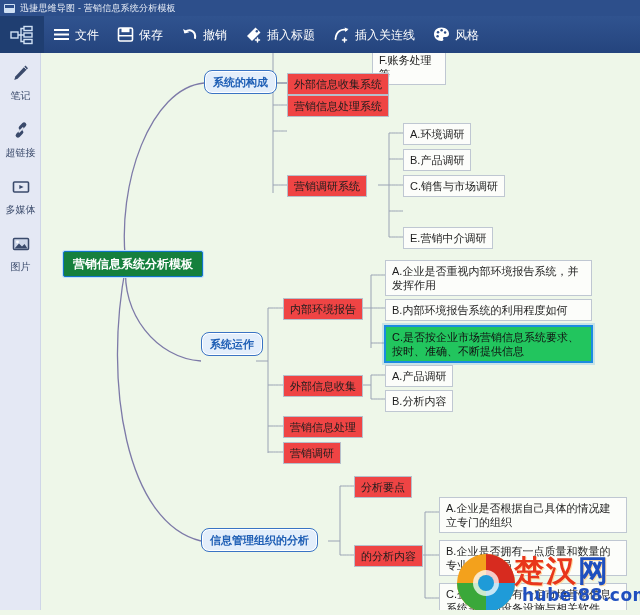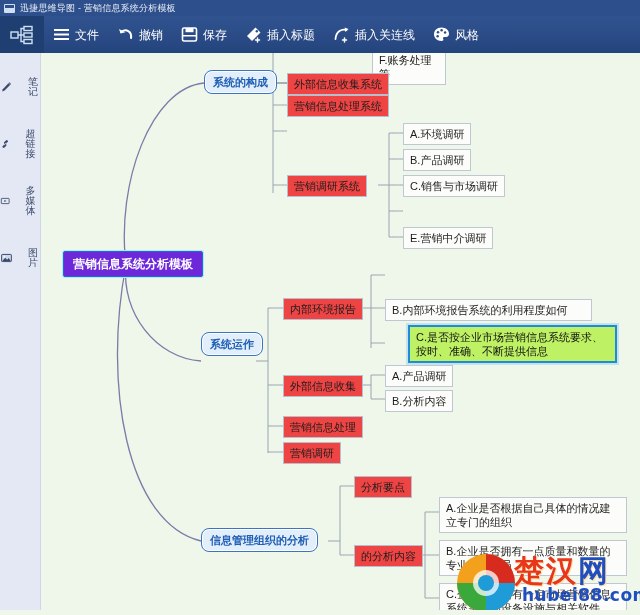--- a/index.html
+++ b/index.html
@@ -45,22 +45,22 @@
   .tbtn .ic{width:17px;height:17px;flex:0 0 auto;display:block;}
   .tbtn .lb{line-height:1;}
 
   
   .rail{
     position:absolute;left:0;top:53px;width:41px;height:562px;
     background:#e4e8f4;border-right:1px solid #cfd6e8;box-sizing:border-box;
     padding-top:10px;
   }
   .rail-item{
-    width:41px;height:47px;display:flex;flex-direction:row;
-    align-items:center;justify-content:center;gap:15px;margin-bottom:10px;
+    width:41px;height:47px;display:flex;flex-direction:column;
+    align-items:center;justify-content:flex-start;gap:8px;margin-bottom:10px;
     cursor:default;
   }
   .rail-item .ic{width:20px;height:20px;display:block;}
   .rail-item .lb{font-size:10px;color:#3a4a6b;line-height:1;}
 
   
   .canvas{
     position:absolute;left:41px;top:53px;width:599px;height:562px;
     background:#eef7e9;overflow:hidden;
   }
@@ -71,30 +71,29 @@
     position:absolute;box-sizing:border-box;
     font-size:11px;line-height:14px;white-space:pre-wrap;
     padding:3px 6px;border:1px solid #b9c2cf;background:#fbfdf8;color:#1d1d1d;
   }
   .node.l1{
     border:1px solid #3a74c4;background:#e3eefb;color:#1f5fb5;
     font-weight:bold;padding:4px 8px;border-radius:8px;
     box-shadow:0 0 0 1px #ffffff inset;
   }
   .node.root{
-    border:1px solid #1273c8;background:#6d28d9;color:#ffffff;
+    border:1px solid #1273c8;background:#15803d;color:#ffffff;
     font-weight:bold;font-size:12px;padding:5px 9px;border-radius:2px;
     box-shadow:0 0 0 1px #bfe2fa;
   }
   .node.l2{background:#ef4444;border-color:#b6bfcb;}
   .node.l3{background:#fcfdfa;border-color:#bfc7d2;}
   .node.selected{
-    border:2px solid #1b8be0;background:#bef264;color:#111;
+    border:2px solid #1b8be0;background:#22c55e;color:#111;
     box-shadow:0 0 0 2px rgba(27,139,224,.18);
-    margin-left:24px;
   }
   .node.clipped{
     border-top:0;
   }
 
   
   .wm{position:absolute;right:2px;bottom:0px;width:186px;height:66px;pointer-events:none;}
   .wm .wm-text{
     position:absolute;left:62px;top:2px;font-size:30px;font-weight:bold;
     color:#e8361b;letter-spacing:2px;font-family:"DejaVu Sans",sans-serif;
@@ -132,33 +131,33 @@
       <svg class="ic" viewBox="0 0 17 17">
         <rect x="1" y="3" width="15" height="2" fill="#fff"></rect>
         <rect x="1" y="7.5" width="15" height="2" fill="#fff"></rect>
         <rect x="1" y="12" width="15" height="2" fill="#fff"></rect>
       </svg>
       <span class="lb">文件</span>
     </div>
 
     <div class="tbtn">
       <svg class="ic" viewBox="0 0 17 17">
-        <path d="M4 6 C9 2.5 15 5 14 12" fill="none" stroke="#fff" stroke-width="2" stroke-linecap="round"></path>
-        <path d="M2 3 L3.6 7.6 L8.4 6.3 Z" fill="#fff"></path>
-      </svg>
-      <span class="lb">撤销</span>
-    </div>
-
-    <div class="tbtn">
-      <svg class="ic" viewBox="0 0 17 17">
         <rect x="1.5" y="2" width="14" height="13" rx="1.5" fill="none" stroke="#fff" stroke-width="1.6"></rect>
         <rect x="4.5" y="2" width="8" height="4.2" fill="#fff"></rect>
         <rect x="1.5" y="9" width="14" height="1.5" fill="#fff"></rect>
       </svg>
       <span class="lb">保存</span>
+    </div>
+
+    <div class="tbtn">
+      <svg class="ic" viewBox="0 0 17 17">
+        <path d="M4 6 C9 2.5 15 5 14 12" fill="none" stroke="#fff" stroke-width="2" stroke-linecap="round"></path>
+        <path d="M2 3 L3.6 7.6 L8.4 6.3 Z" fill="#fff"></path>
+      </svg>
+      <span class="lb">撤销</span>
     </div>
 
 
     <div class="tbtn">
       <svg class="ic" viewBox="0 0 17 17">
         <path d="M10.5 1.5 L15.5 6.5 L7 15 L2 10 Z" fill="#fff"></path>
         <circle cx="11.8" cy="5.2" r="1.2" fill="#2a4b86"></circle>
         <path d="M12.5 12 v4 M10.5 14 h4" stroke="#fff" stroke-width="1.5" stroke-linecap="round"></path>
       </svg>
       <span class="lb">插入标题</span>
@@ -300,20 +299,21 @@
     <div class="node l3" style="left:362px;top:122px;">C.销售与市场调研</div>
     <div class="node l3" style="left:362px;top:174px;">E.营销中介调研</div>
 
     <div class="node l1" style="left:160px;top:279px;">系统运作</div>
 
     <div class="node l2" style="left:242px;top:245px;">内部环境报告</div>
     <div class="node l2" style="left:242px;top:322px;">外部信息收集</div>
     <div class="node l2" style="left:242px;top:363px;">营销信息处理</div>
     <div class="node l2" style="left:242px;top:389px;">营销调研</div>
 
+    <div class="node l3" style="left:344px;top:207px;width:207px;">A.企业是否重视内部环境报告系统，并发挥作用</div>
     <div class="node l3" style="left:344px;top:246px;width:207px;">B.内部环境报告系统的利用程度如何</div>
 
     <div class="node l3 selected" style="left:343px;top:272px;width:209px;">C.是否按企业市场营销信息系统要求、按时、准确、不断提供信息</div>
 
     <div class="node l3" style="left:344px;top:312px;">A.产品调研</div>
     <div class="node l3" style="left:344px;top:337px;">B.分析内容</div>
 
     <div class="node l1" style="left:160px;top:475px;">信息管理组织的分析</div>
 
     <div class="node l2" style="left:313px;top:423px;">分析要点</div>

